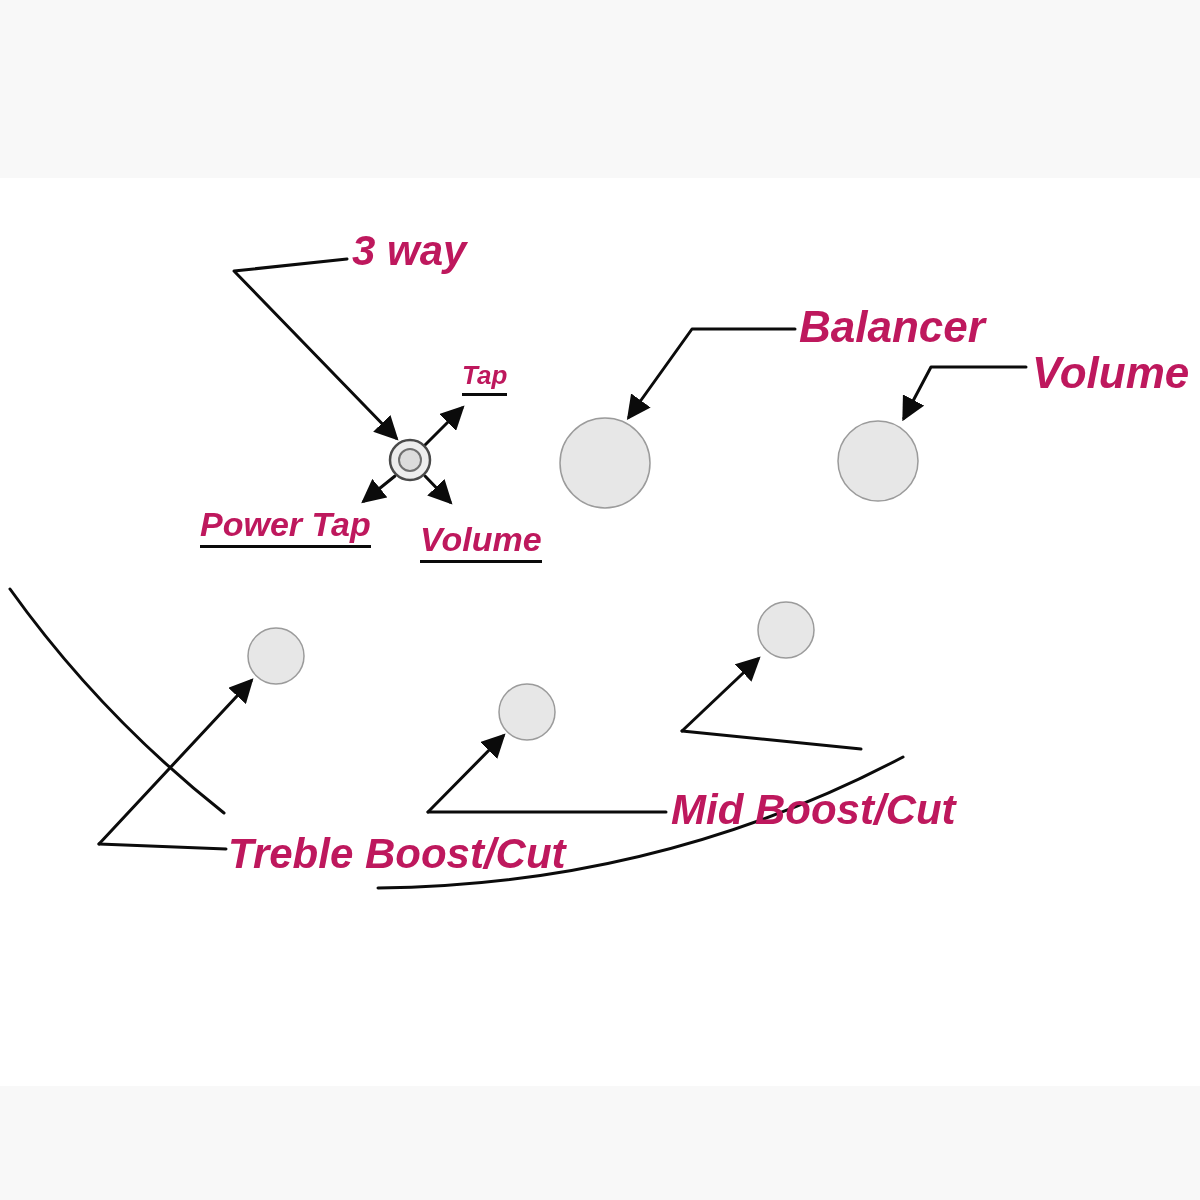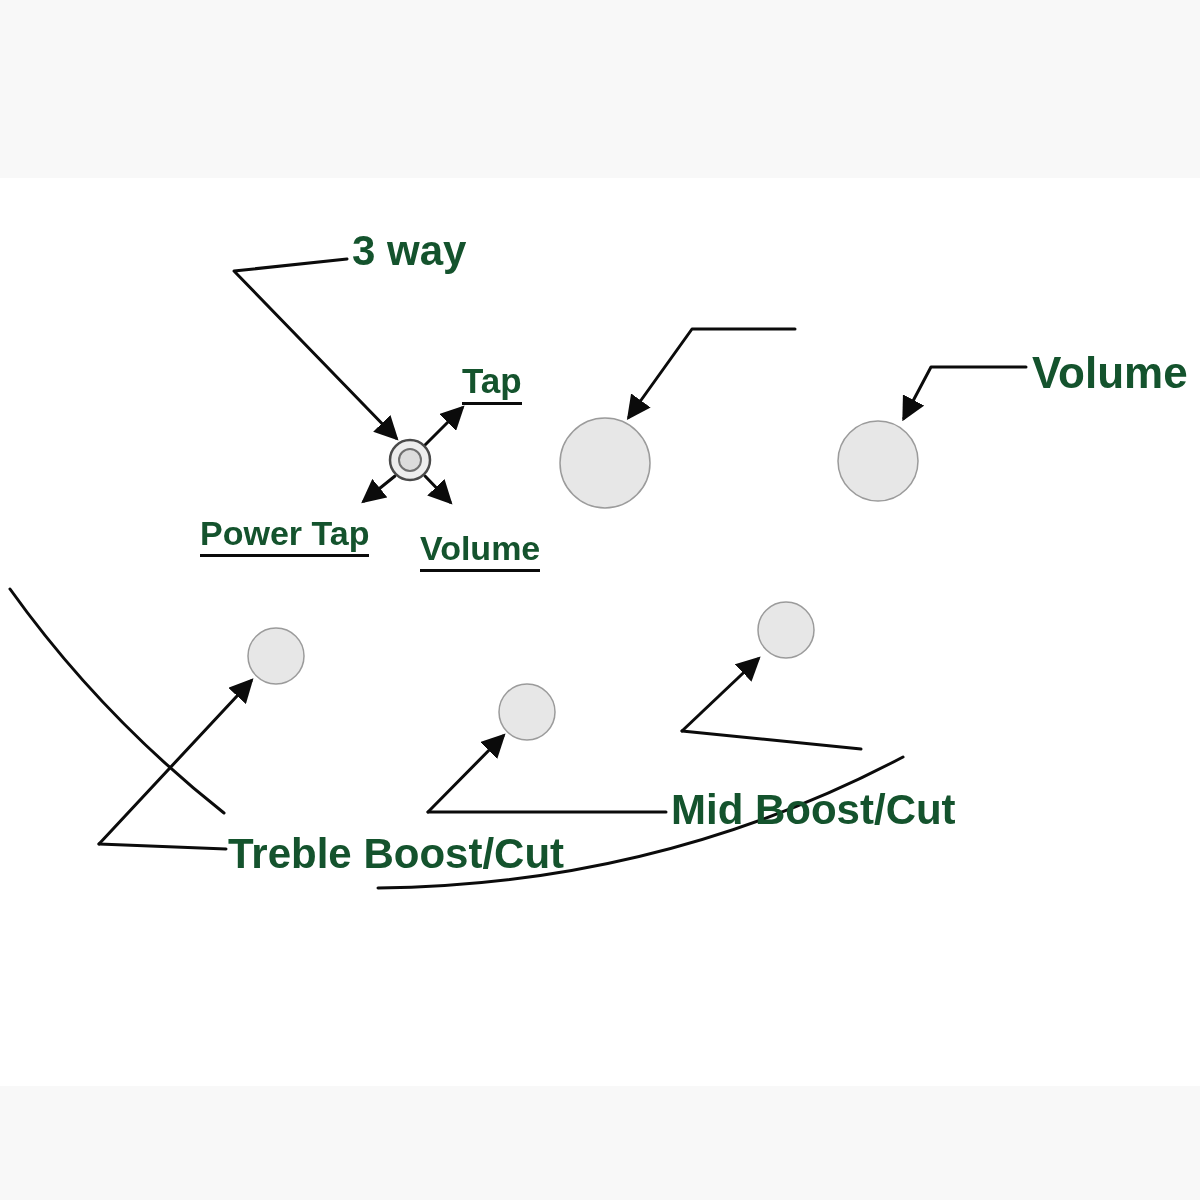--- a/index.html
+++ b/index.html
@@ -9,28 +9,28 @@
   }
   .band{position:absolute;left:0;width:1200px;background:#f8f8f8;}
   #band-top{top:0;height:178px;}
   #band-bottom{top:1086px;height:114px;}
   svg{position:absolute;top:0;left:0;}
   .ln{fill:none;stroke:#0b0b0b;stroke-width:3;stroke-linecap:round;stroke-linejoin:round;}
   .knob{stroke:#9b9b9b;stroke-width:1.5;}
   .sw-outer{stroke:#4a4a4a;stroke-width:2.5;}
   .sw-inner{stroke:#6f6f6f;stroke-width:2;}
   .lbl{
-    position:absolute;font-weight:bold;color:#14532d;
-    white-space:nowrap;line-height:1.07;
+    position:absolute;font-weight:bold;color:#be185d;
+    white-space:nowrap;line-height:1.07;font-style:italic;
   }
   .underline{border-bottom:3px solid #0b0b0b;padding-bottom:3px;}
   .fs-big{font-size:44px;}
   .fs-main{font-size:42px;}
-  .fs-mid{font-size:35px;}
-  .fs-sub{font-size:34px;margin-top:9px;}
+  .fs-mid{font-size:26px;}
+  .fs-sub{font-size:34px;}
 </style>
 </head>
 <body>
 
 <div id="stage">
 
   <div class="band" id="band-top"></div>
   <div class="band" id="band-bottom"></div>
 
   <svg width="1200" height="1200" viewBox="0 0 1200 1200">
@@ -75,20 +75,21 @@
   <div class="lbl fs-main" style="left:352px;top:229px;">
     <div>3 way</div>
   </div>
 
   <div class="lbl fs-mid underline" style="left:462px;top:362px;">Tap</div>
 
   <div class="lbl fs-sub underline" style="left:200px;top:506px;">Power Tap</div>
 
   <div class="lbl fs-sub underline" style="left:420px;top:521px;">Volume</div>
 
+  <div class="lbl fs-big" style="left:799px;top:303px;">Balancer</div>
 
   <div class="lbl fs-big" style="left:1032px;top:349px;">Volume</div>
 
 
   <div class="lbl fs-main" style="left:671px;top:788px;">Mid Boost/Cut</div>
 
   <div class="lbl fs-main" style="left:228px;top:832px;">Treble Boost/Cut</div>
 
 </div>
 

